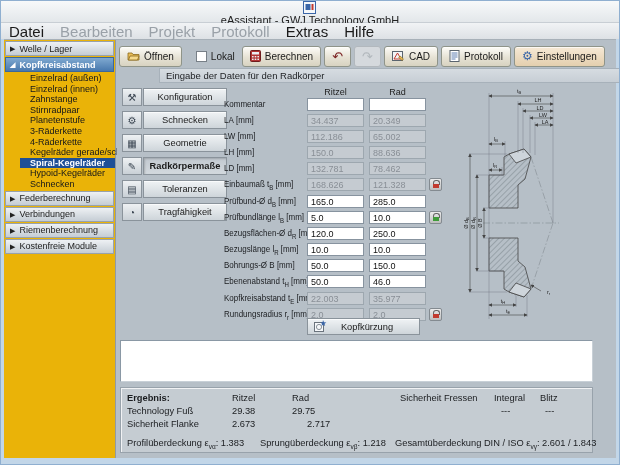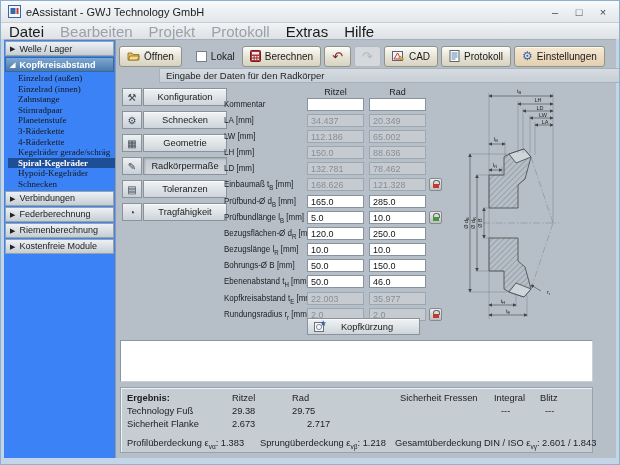--- a/index.html
+++ b/index.html
@@ -6,41 +6,41 @@
   *{box-sizing:border-box;}
   .win{position:relative;width:620px;height:465px;font-family:"Liberation Sans",sans-serif;
        background:#b6bfc7;border:1px solid #8fafd0;overflow:hidden;color:#1a1a1a;}
   
   .frame-l{position:absolute;left:0;top:38px;width:3px;bottom:0;background:#c2d6e8;}
   .frame-r{position:absolute;right:0;top:38px;width:3px;bottom:0;background:#c2d6e8;}
   .frame-b{position:absolute;left:0;right:0;bottom:0;height:6px;background:#c2d6e8;}
 
   
   .titlebar{position:absolute;left:0;top:0;right:0;height:22px;background:linear-gradient(#f7f9fa,#e3e7ea);
-            border-bottom:1px solid #c8ced4;display:flex;align-items:center;padding:0 4px;}
+            border-bottom:1px solid #c8ced4;display:flex;align-items:center;padding:0 4px;flex-direction:column;}
   .appicon{width:13px;height:13px;margin:0 5px 0 3px;flex:0 0 auto;}
   .title-text{font-size:11px;color:#222;}
   .wbtns{margin-left:auto;display:flex;}
   .wbtn{width:24px;height:20px;display:flex;align-items:center;justify-content:center;
         font-size:11px;color:#444;cursor:default;}
 
   
   .menubar{position:absolute;left:0;top:22px;right:0;height:17px;background:linear-gradient(#f1f3f5,#dde1e5);
            border-bottom:1px solid #a7b0b8;display:flex;font-size:15px;}
   .menu-item{padding:0 8px;}
   .menu-item.disabled{color:#9aa1a8;}
 
   
-  .sidebar{position:absolute;left:3px;top:39px;width:112px;bottom:6px;background:#3b82f6;
+  .sidebar{position:absolute;left:3px;top:39px;width:112px;bottom:6px;background:#eab308;
            border-right:1px solid #909aa3;font-size:9px;}
   .sgroup{height:15px;margin:1px 1px 0 1px;background:linear-gradient(#eef1f4,#c5cdd4);
           border:1px solid #98a2ab;display:flex;align-items:center;padding:0 4px;gap:4px;color:#222;}
   .sgroup.expanded{background:linear-gradient(#7fa9d0,#4878ad);color:#fff;font-weight:bold;border-color:#3c6899;}
   .exp-ico{font-size:7px;line-height:1;}
-  .sitems{margin:1px 0 1px 4px;font-family:Liberation Serif, serif;}
+  .sitems{margin:1px 0 1px 16px;}
   .sitem{height:10.6px;line-height:10.6px;padding-left:10px;white-space:nowrap;color:#15171a;cursor:default;}
   .sitem.selected{background:#1e4f96;color:#fff;font-weight:bold;}
 
   
   .content{position:absolute;left:116px;top:39px;right:3px;bottom:6px;background:#b6bfc7;}
 
   
   .toolbar{position:absolute;left:2px;top:4px;right:2px;height:24px;display:flex;align-items:center;gap:3px;}
   .tbtn{height:21px;border:1px solid #8f9489;border-radius:3px;background:linear-gradient(#fdfcf8,#e6e2d4 55%,#d8d3c1);
         display:flex;align-items:center;gap:4px;padding:0 7px;font-size:10px;box-shadow:inset 0 1px 0 rgba(255,255,255,.7);}
@@ -58,21 +58,21 @@
               background:linear-gradient(#d6dce1,#c7ced5);border:1px solid #a7b1ba;
               font-size:9.5px;display:flex;align-items:center;padding:0 6px;color:#1d1f22;margin-left:40px;}
 
   
   .navstack{position:absolute;left:5px;top:48px;width:105px;}
   .navrow{display:flex;gap:1px;margin-bottom:5px;height:18px;}
   .nico{width:20px;height:18px;background:linear-gradient(#eef1f3,#c9d0d6);border:1px solid #8a939b;
         display:flex;align-items:center;justify-content:center;font-size:10px;color:#3b4652;}
   .nbtn{flex:1;background:linear-gradient(#f0f3f5,#ced5da);border:1px solid #8a939b;font-size:9.3px;
         display:flex;align-items:center;justify-content:center;box-shadow:inset 0 1px 0 rgba(255,255,255,.7);}
-  .navrow.active .nbtn{background:linear-gradient(#c2c9d0,#d3d9de);box-shadow:inset 1px 1px 2px rgba(0,0,0,.18);}
+  .navrow.active .nbtn{background:linear-gradient(#c2c9d0,#d3d9de);box-shadow:inset 1px 1px 2px rgba(0,0,0,.18);font-weight:bold;}
 
   
   .colhead{position:absolute;font-size:9px;color:#222;width:57px;text-align:center;top:47px;}
   .ch1{left:190px;}
   .ch2{left:252px;}
   .frow{position:absolute;left:107px;width:250px;height:14px;}
   .flbl{position:absolute;left:0;top:1px;font-size:8.6px;white-space:nowrap;transform:scaleX(.93);
         transform-origin:0 50%;color:#1b1d20;}
   .fsub{font-size:6.5px;}
   .fi{position:absolute;top:0;width:57px;height:13px;border:1px solid #87939f;background:#fff;
@@ -156,25 +156,25 @@
       <div class="sitem">Planetenstufe</div>
       <div class="sitem">3-Räderkette</div>
       <div class="sitem">4-Räderkette</div>
       <div class="sitem">Kegelräder gerade/schräg</div>
       <div class="sitem selected">Spiral-Kegelräder</div>
       <div class="sitem">Hypoid-Kegelräder</div>
       <div class="sitem">Schnecken</div>
     </div>
     <div class="sgroup">
       <span class="exp-ico">▶</span>
-      <span>Verbindungen</span>
+      <span>Federberechnung</span>
     </div>
     <div class="sgroup">
       <span class="exp-ico">▶</span>
-      <span>Federberechnung</span>
+      <span>Verbindungen</span>
     </div>
     <div class="sgroup">
       <span class="exp-ico">▶</span>
       <span>Riemenberechnung</span>
     </div>
     <div class="sgroup">
       <span class="exp-ico">▶</span>
       <span>Kostenfreie Module</span>
     </div>
   </div>

